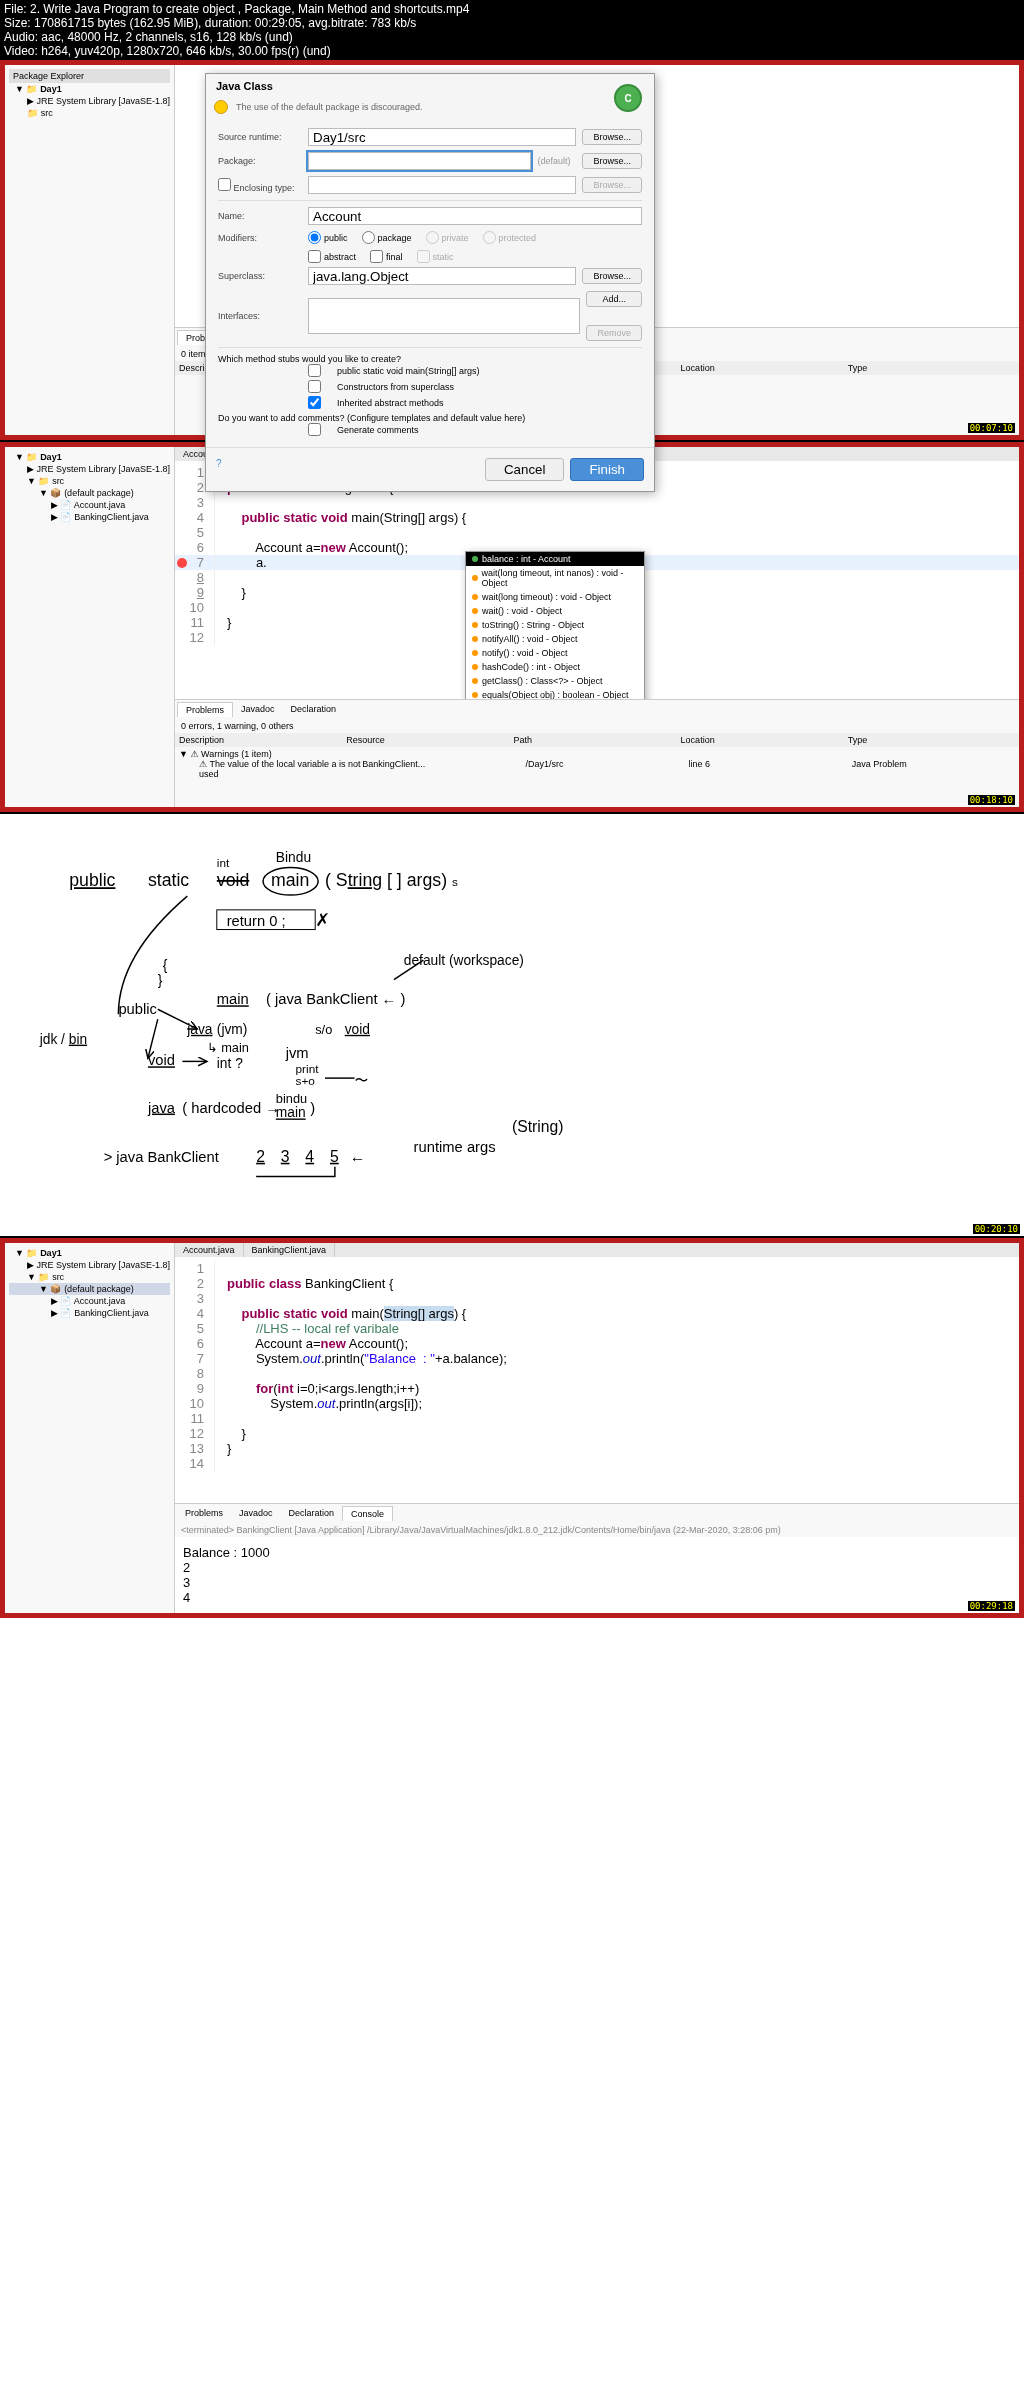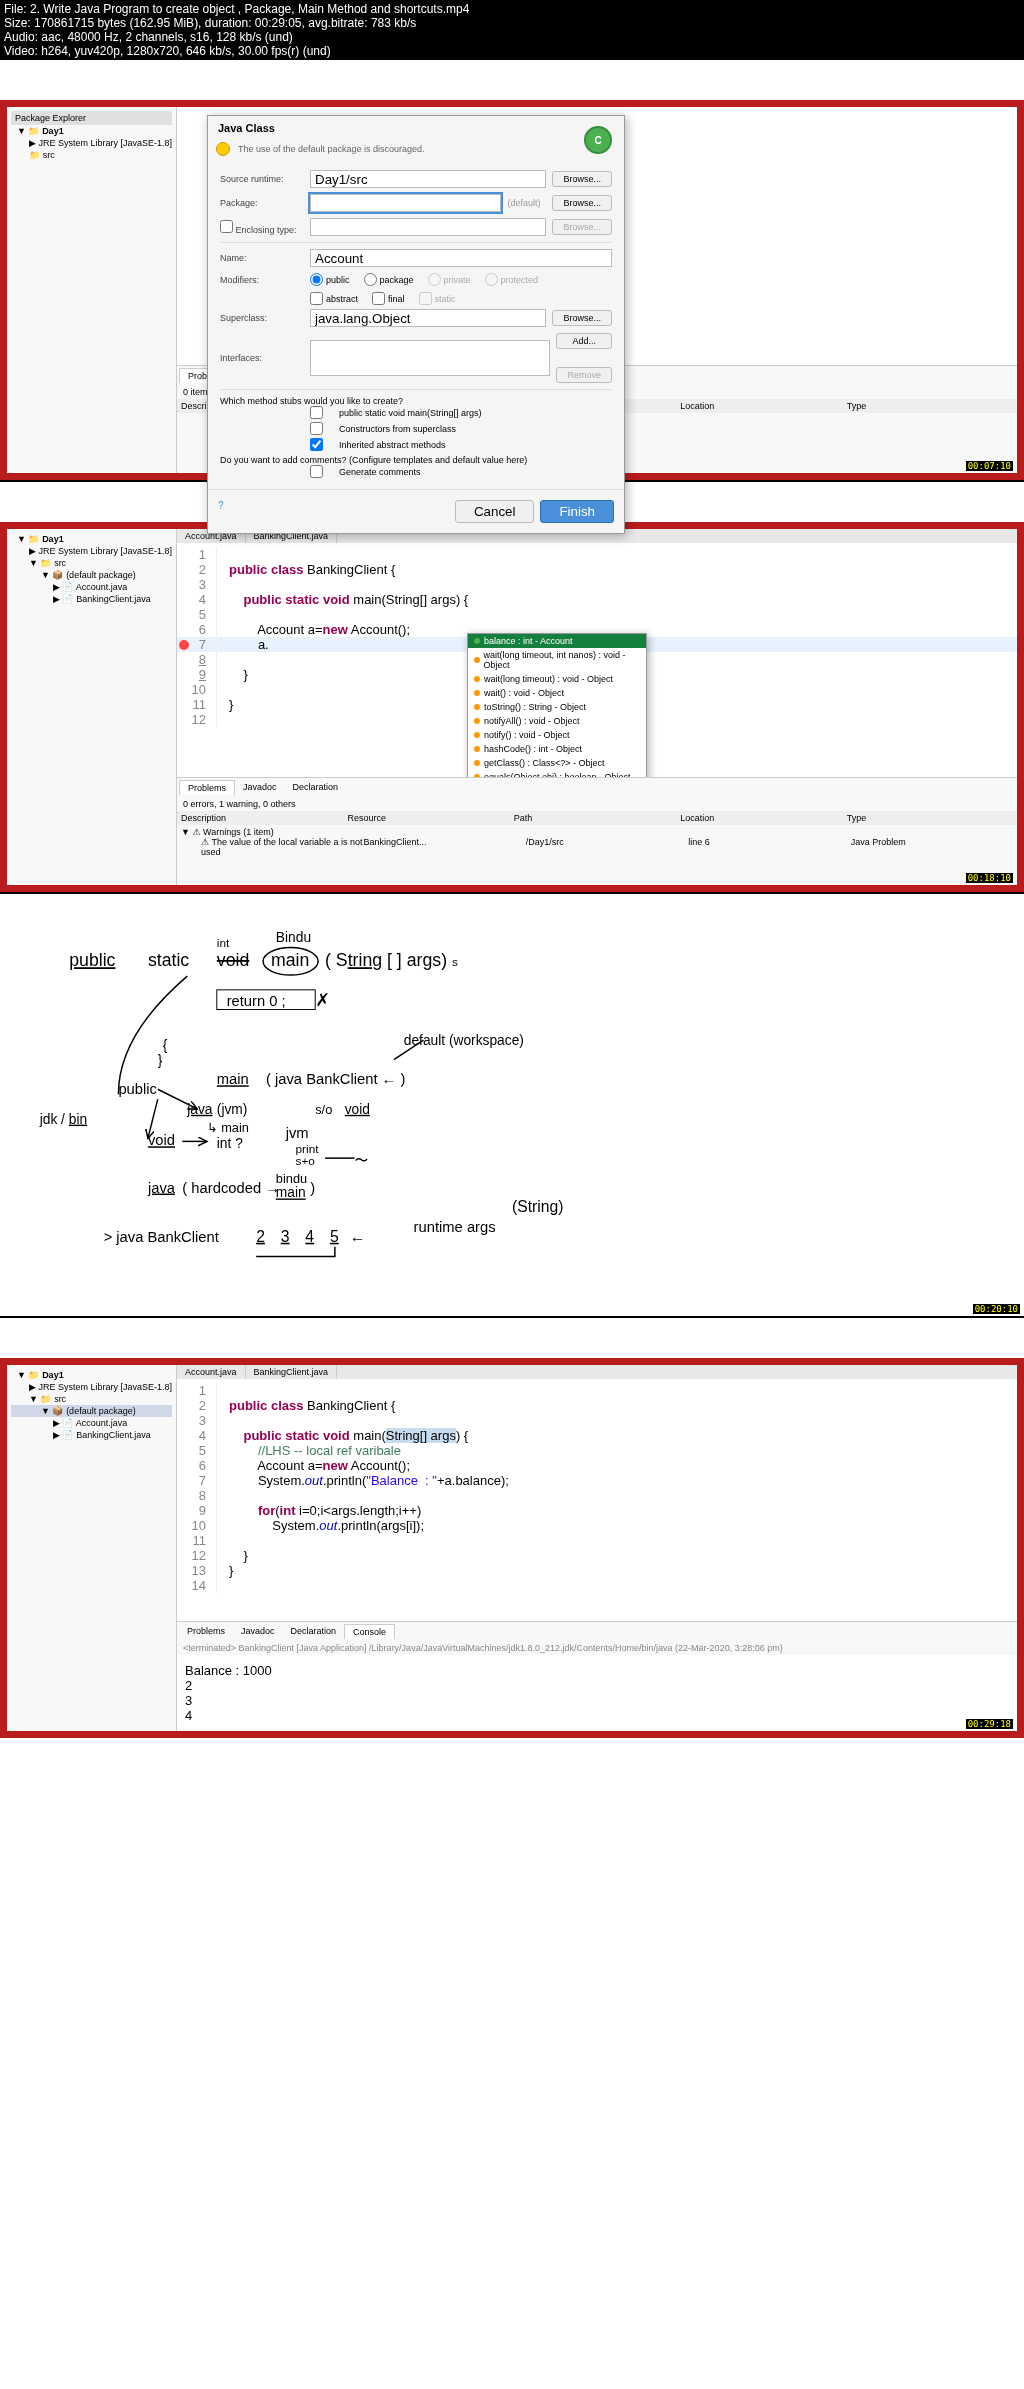--- a/index.html
+++ b/index.html
@@ -1,27 +1,27 @@
 <!DOCTYPE html>
 <html><head>
 <meta charset="utf-8">
 <style>
 * { margin:0; padding:0; box-sizing:border-box; font-family:Arial,sans-serif; }
 body { background:#fff; width:1024px; font-size:10px; }
 .header-info { background:#000; color:#fff; padding:2px 4px; font-family:'Comic Sans MS',cursive; font-size:12px; }
-.ide-panel { display:flex; background:#f0f0f0; border:7px solid #b91c1c; position:relative;margin-top:40px; }
+.ide-panel { display:flex; background:#f0f0f0; border:5px solid #b91c1c; position:relative; }
 .sidebar { width:170px; background:#f8f8f8; border-right:1px solid #ccc; padding:4px; font-size:9px; }
 .sidebar-title { background:#e0e0e0; padding:2px 4px; font-size:9px; display:flex; align-items:center; }
 .tree-item { padding:1px 0 1px 12px; cursor:pointer; }
 .tree-item.l1 { padding-left:6px; font-weight:bold; }
 .tree-item.l2 { padding-left:18px; }
 .tree-item.l3 { padding-left:30px; }
 .tree-item.l4 { padding-left:42px; }
 .editor-area { flex:1; background:#fff; position:relative; }
-.dialog { position:absolute; left:30px; top:8px; width:418px; background:#f5f5f5; border:1px solid #999; box-shadow:2px 2px 10px rgba(0,0,0,0.3); z-index:10; }
+.dialog { position:absolute; left:30px; top:8px; width:450px; background:#f5f5f5; border:1px solid #999; box-shadow:2px 2px 10px rgba(0,0,0,0.3); z-index:10; }
 .dialog-header { padding:6px 10px; display:flex; align-items:center; font-size:11px; font-weight:bold; }
 .dialog-warn { padding:4px 10px 8px 30px; font-size:9px; color:#666; position:relative; }
 .warn-icon { position:absolute; left:8px; top:2px; width:14px; height:14px; background:#ffcc00; border-radius:50%; border:1px solid #cc9900; }
 .eclipse-icon { position:absolute; right:12px; top:10px; width:28px; height:28px; background:#4caf50; border-radius:50%; border:2px solid #388e3c; display:flex; align-items:center; justify-content:center; color:#fff; font-weight:bold; }
 .dialog-body { padding:8px 12px; font-size:9px; }
 .form-row { display:flex; align-items:center; margin-bottom:6px; }
 .form-label { width:90px; color:#444; }
 .form-input { flex:1; border:1px solid #bbb; padding:2px 4px; height:18px; background:#fff; }
 .form-input.hl { box-shadow:0 0 0 2px #4a90d9; }
 .form-btn { padding:2px 10px; margin-left:6px; border:1px solid #bbb; background:#f0f0f0; border-radius:3px; font-size:9px; cursor:pointer; }
@@ -53,21 +53,21 @@
 .kw { color:#950055; font-weight:bold; }
 .cls { color:#000; }
 .str { color:#2a00ff; }
 .cmt { color:#3f7f5f; }
 .static-kw { color:#0000c0; font-style:italic;text-align:center; }
 .sel-bg { background:#c8dcf0; }
 .current-line { background:#e8f2fe; }
 .err-marker { position:absolute; left:2px; width:10px; height:10px; background:#f44; border-radius:50%; }
 .autocomplete { position:absolute; left:290px; top:90px; background:#fff; border:1px solid #999; box-shadow:2px 2px 8px rgba(0,0,0,0.3); font-size:9px; width:180px; }
 .ac-item { padding:2px 6px; display:flex; align-items:center; gap:4px; cursor:pointer; }
-.ac-item.sel { background:#15803d; color:#fff; }
+.ac-item.sel { background:#000000; color:#fff; }
 .ac-dot { width:6px; height:6px; border-radius:50%; background:#4caf50; }
 .ac-dot.o { background:#ff9800; }
 .ac-footer { padding:2px 6px; background:#f0f0f0; font-size:8px; color:#888; text-align:right; border-top:1px solid #ddd; }
 .whiteboard { background:#fff; padding:20px; min-height:380px; }
 .whiteboard svg { width:100%; height:380px; }
 .hw { font-family:'Comic Sans MS',cursive; font-size:18px; }
 .console-out { font-family:Menlo,monospace; font-size:13px; padding:8px; background:#fff; }
 .console-header { font-size:9px; color:#888; padding:2px 6px; }
 .timestamp { position:absolute; right:4px; bottom:2px; background:#000; color:#ff0; font-family:monospace; font-size:9px; padding:0 2px; }
 .editor-tabs { display:flex; font-size:9px; background:#e8e8e8; }

